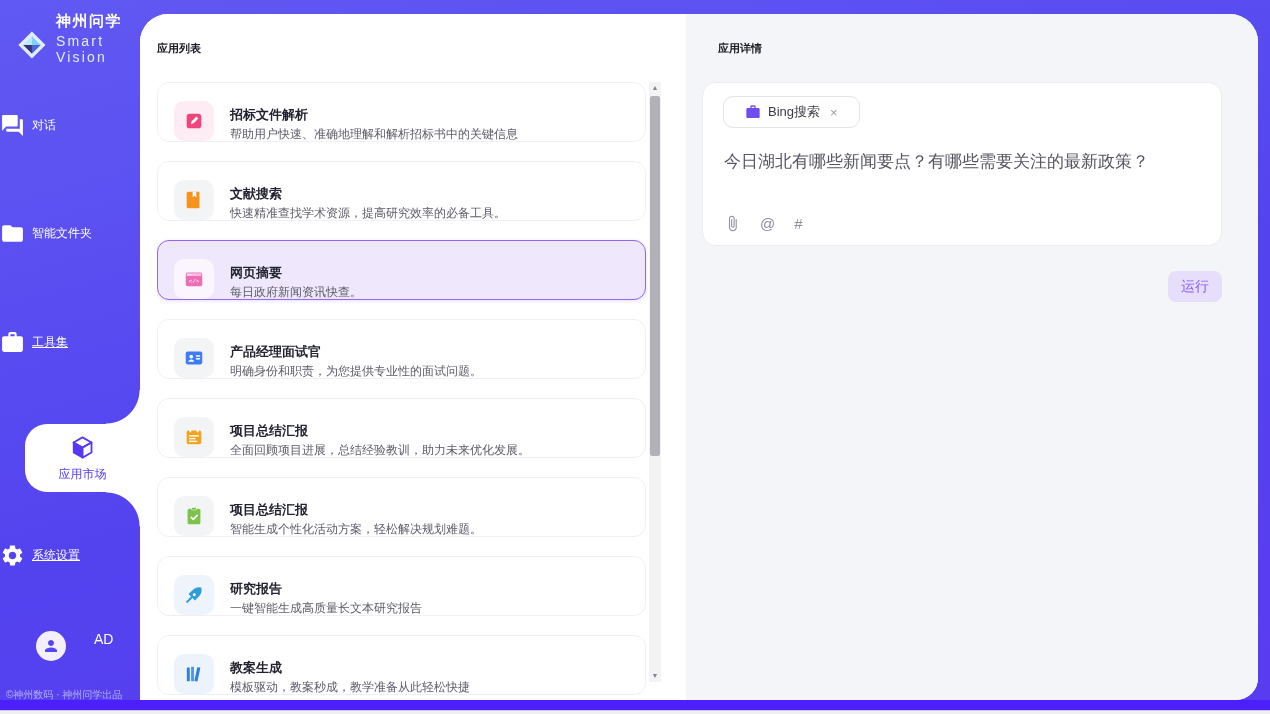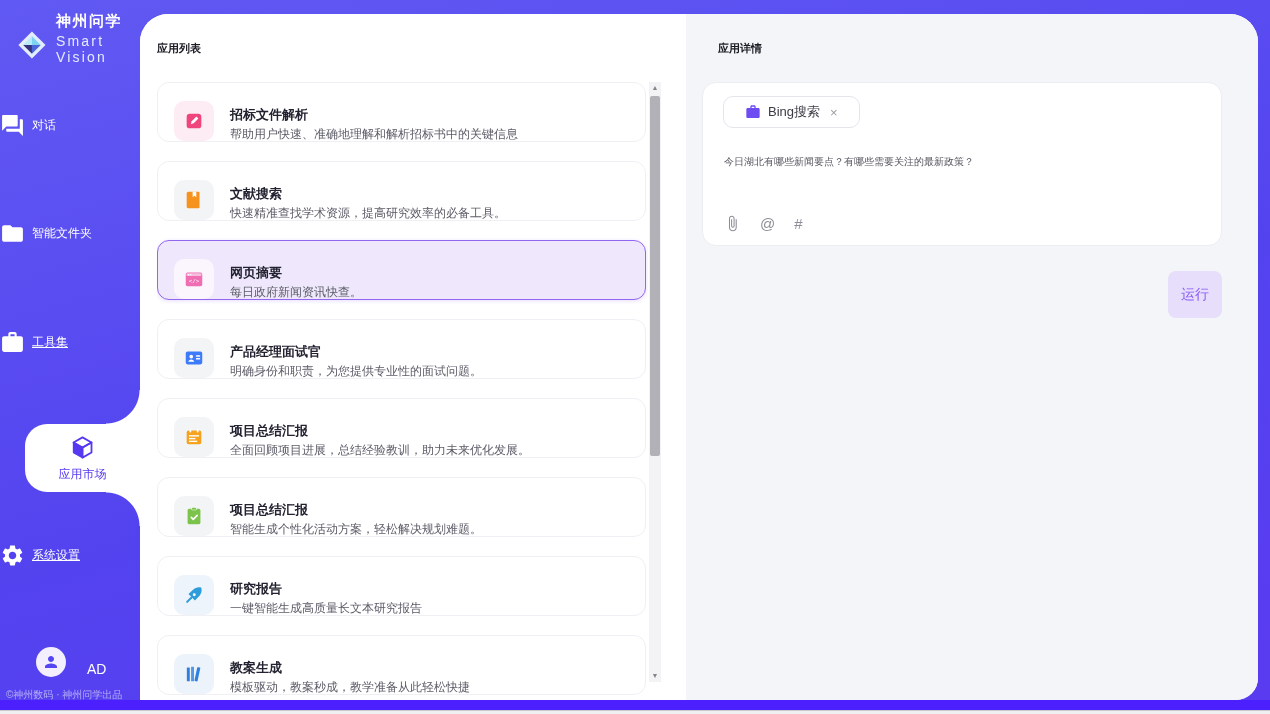--- a/index.html
+++ b/index.html
@@ -19,21 +19,21 @@
   .nav-label{font-size:12px;color:#fff}
   .nav-label.underline{text-decoration:underline}
   .active-bubble{position:absolute;left:25px;top:424px;width:115px;height:68px;background:#fff;
     border-radius:22px 0 0 22px;display:flex;flex-direction:column;align-items:center;justify-content:center;gap:5px;cursor:pointer}
   .active-bubble::before{content:"";position:absolute;right:0;top:-34px;width:34px;height:34px;
     background:radial-gradient(circle 34px at 0 0,rgba(0,0,0,0) 33px,#fff 34px)}
   .active-bubble::after{content:"";position:absolute;right:0;bottom:-34px;width:34px;height:34px;
     background:radial-gradient(circle 34px at 0 100%,rgba(0,0,0,0) 33px,#fff 34px)}
   .active-bubble svg{width:27px;height:27px}
   .active-bubble .nav-label{color:#5639F0}
-  .avatar-row{position:absolute;left:36px;top:647px;display:flex;align-items:flex-end;gap:21px;cursor:pointer}
+  .avatar-row{position:absolute;left:36px;top:631px;display:flex;align-items:flex-start;gap:28px;cursor:pointer}
   .avatar{width:30px;height:30px;border-radius:50%;background:#F3EFFE;display:flex;align-items:center;justify-content:center}
   .avatar svg{width:18px;height:18px;fill:#5546F3}
   .user-name{color:#fff;font-size:14px}
   .side-footer{position:absolute;left:6px;top:688px;width:140px;font-size:10px;color:rgba(255,255,255,.55);white-space:nowrap}
 
   
   .main{position:absolute;left:140px;top:14px;width:1118px;height:686px;border-radius:28px 28px 22px 0;
     overflow:hidden;display:flex;background:#fff}
   .list-section{width:546px;background:#fff;position:relative;flex:none}
   .detail-section{flex:1;background:#F4F5F8;position:relative}
@@ -58,26 +58,26 @@
   .sb-thumb{position:absolute;left:1px;top:14px;width:10px;height:360px;background:#B1B1B7;border-radius:2px;cursor:pointer}
 
   
   .detail-card{position:absolute;left:16px;top:68px;width:520px;height:164px;box-sizing:border-box;background:#fff;
     border:1px solid #ECECF1;border-radius:14px;cursor:text}
   .chip{position:absolute;left:20px;top:13px;height:32px;box-sizing:border-box;display:inline-flex;align-items:center;gap:7px;
     padding:0 21px;border:1px solid #E4E4EA;border-radius:10px;background:#fff;cursor:pointer}
   .chip svg{width:16px;height:16px;fill:#6D4DF2}
   .chip-label{font-size:13px;color:#3A3A44}
   .chip-close{font-size:13px;color:#9A9AA3;margin-left:3px;cursor:pointer}
-  .prompt{position:absolute;left:21px;top:70px;width:472px;font-size:10px;color:#55555F;line-height:18px}
+  .prompt{position:absolute;left:21px;top:70px;width:472px;font-size:17px;color:#55555F;line-height:18px}
   .tools{position:absolute;left:21px;bottom:13px;display:flex;align-items:center;gap:19px}
   .tools svg{width:17px;height:17px;fill:#8E8E98}
   .tool-glyph{font-size:15px;color:#8E8E98;cursor:pointer}
   .run-row{position:absolute;left:16px;top:257px;width:520px;display:flex;justify-content:flex-end}
-  .run-btn{min-width:51px;height:47px;box-sizing:border-box;padding:0 13px;background:#E7DEFB;border-radius:8px;
+  .run-btn{min-width:51px;height:31px;box-sizing:border-box;padding:0 13px;background:#E7DEFB;border-radius:8px;
     color:#8A5CF6;font-size:14px;display:flex;align-items:center;justify-content:center;cursor:pointer}
 
   
   .bottom-strip{position:absolute;left:0;top:700px;width:1270px;height:10px;background:#4B1FFE}
   .bottom-edge{position:absolute;left:0;top:710px;width:1270px;height:4px;background:#EFEFF2;border-top:1px solid #C9C9CE;box-sizing:border-box}
 </style>
 </head>
 <body>
 
 <div class="sidebar">

